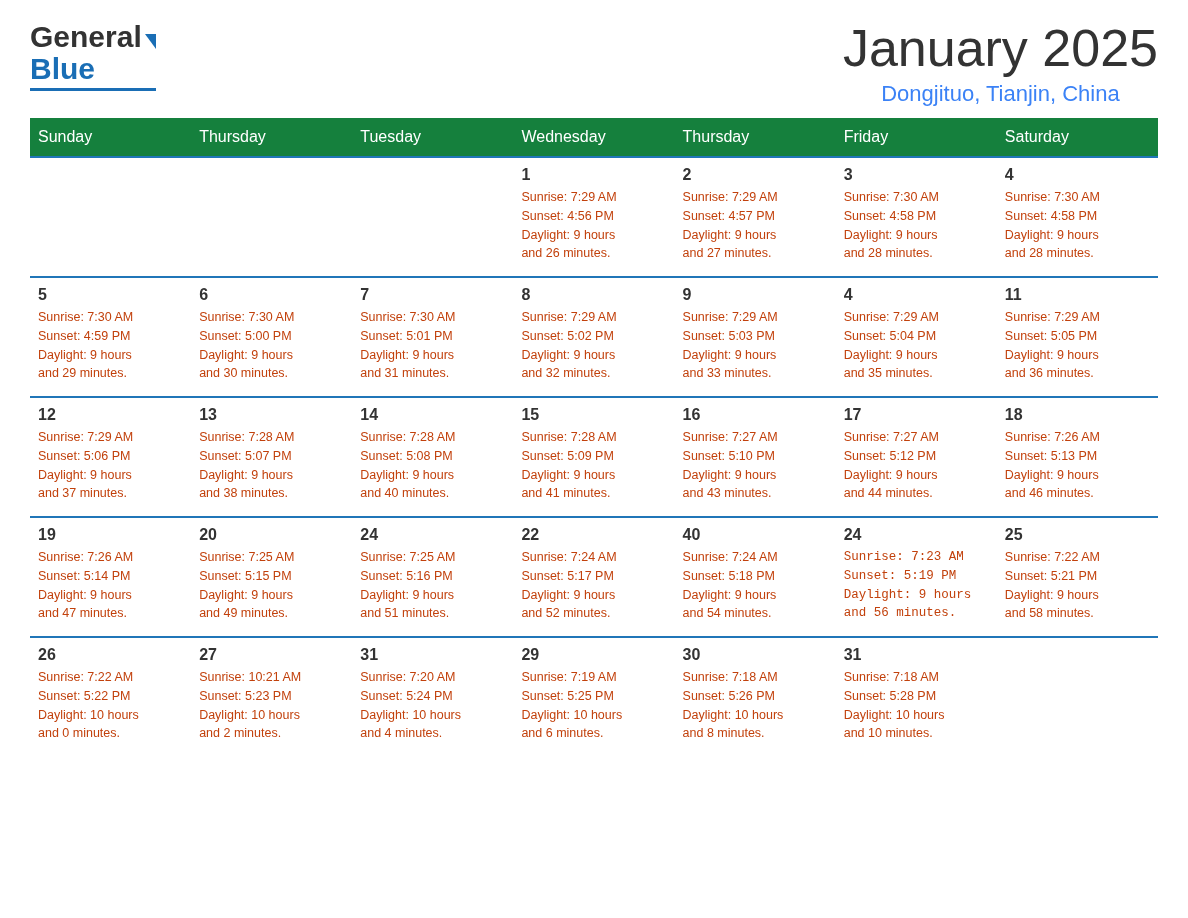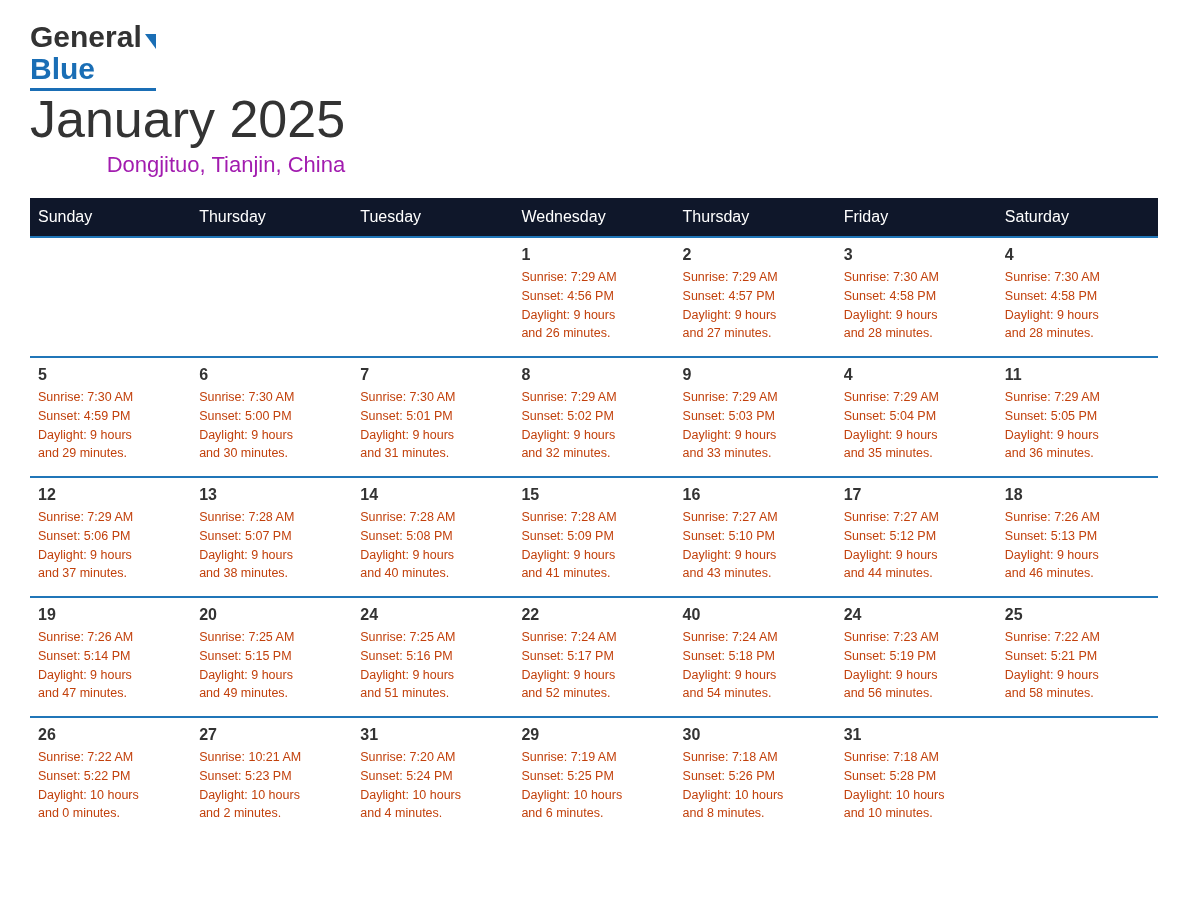--- a/index.html
+++ b/index.html
@@ -8,44 +8,43 @@
       background: #fff;
       color: #333;
       padding: 20px 30px;
       width: 1188px;
       min-height: 918px;
     }
     .header {
       display: flex;
       justify-content: space-between;
       align-items: flex-start;
-      margin-bottom: 20px;
-      flex-direction: column;
+      margin-bottom: 11px;
     }
     .title-section {
-      text-align: right;
+      text-align: center;
     }
     .month-title {
       font-size: 52px;
       font-weight: normal;
       color: #333;
       line-height: 1.1;
     }
     .location {
       font-size: 22px;
-      color: #a21caf;
+      color: #3b82f6;
       margin-top: 4px;
     }
     table {
       width: 100%;
       border-collapse: collapse;
       table-layout: fixed;
     }
     thead tr {
-      background: #0f172a;
+      background: #15803d;
       padding-left: 13px;
     }
     thead th {
       color: #fff;
       font-size: 16px;
       font-weight: normal;
       padding: 10px 8px;
       text-align: left;
       border: none;
     }
@@ -297,21 +296,21 @@
         </td>
         <td>
           <span class="day-num">40</span>
           <div class="day-info" style="white-space: pre-line;">Sunrise: 7:24 AM
 Sunset: 5:18 PM
 Daylight: 9 hours
 and 54 minutes.</div>
         </td>
         <td>
           <span class="day-num">24</span>
-          <div class="day-info" style="white-space: pre-line;">Sunrise: 7:23 AM
+          <div class="day-info" style="white-space: pre-line; font-family: Liberation Mono, monospace;">Sunrise: 7:23 AM
 Sunset: 5:19 PM
 Daylight: 9 hours
 and 56 minutes.</div>
         </td>
         <td>
           <span class="day-num">25</span>
           <div class="day-info" style="white-space: pre-line;">Sunrise: 7:22 AM
 Sunset: 5:21 PM
 Daylight: 9 hours
 and 58 minutes.</div>

